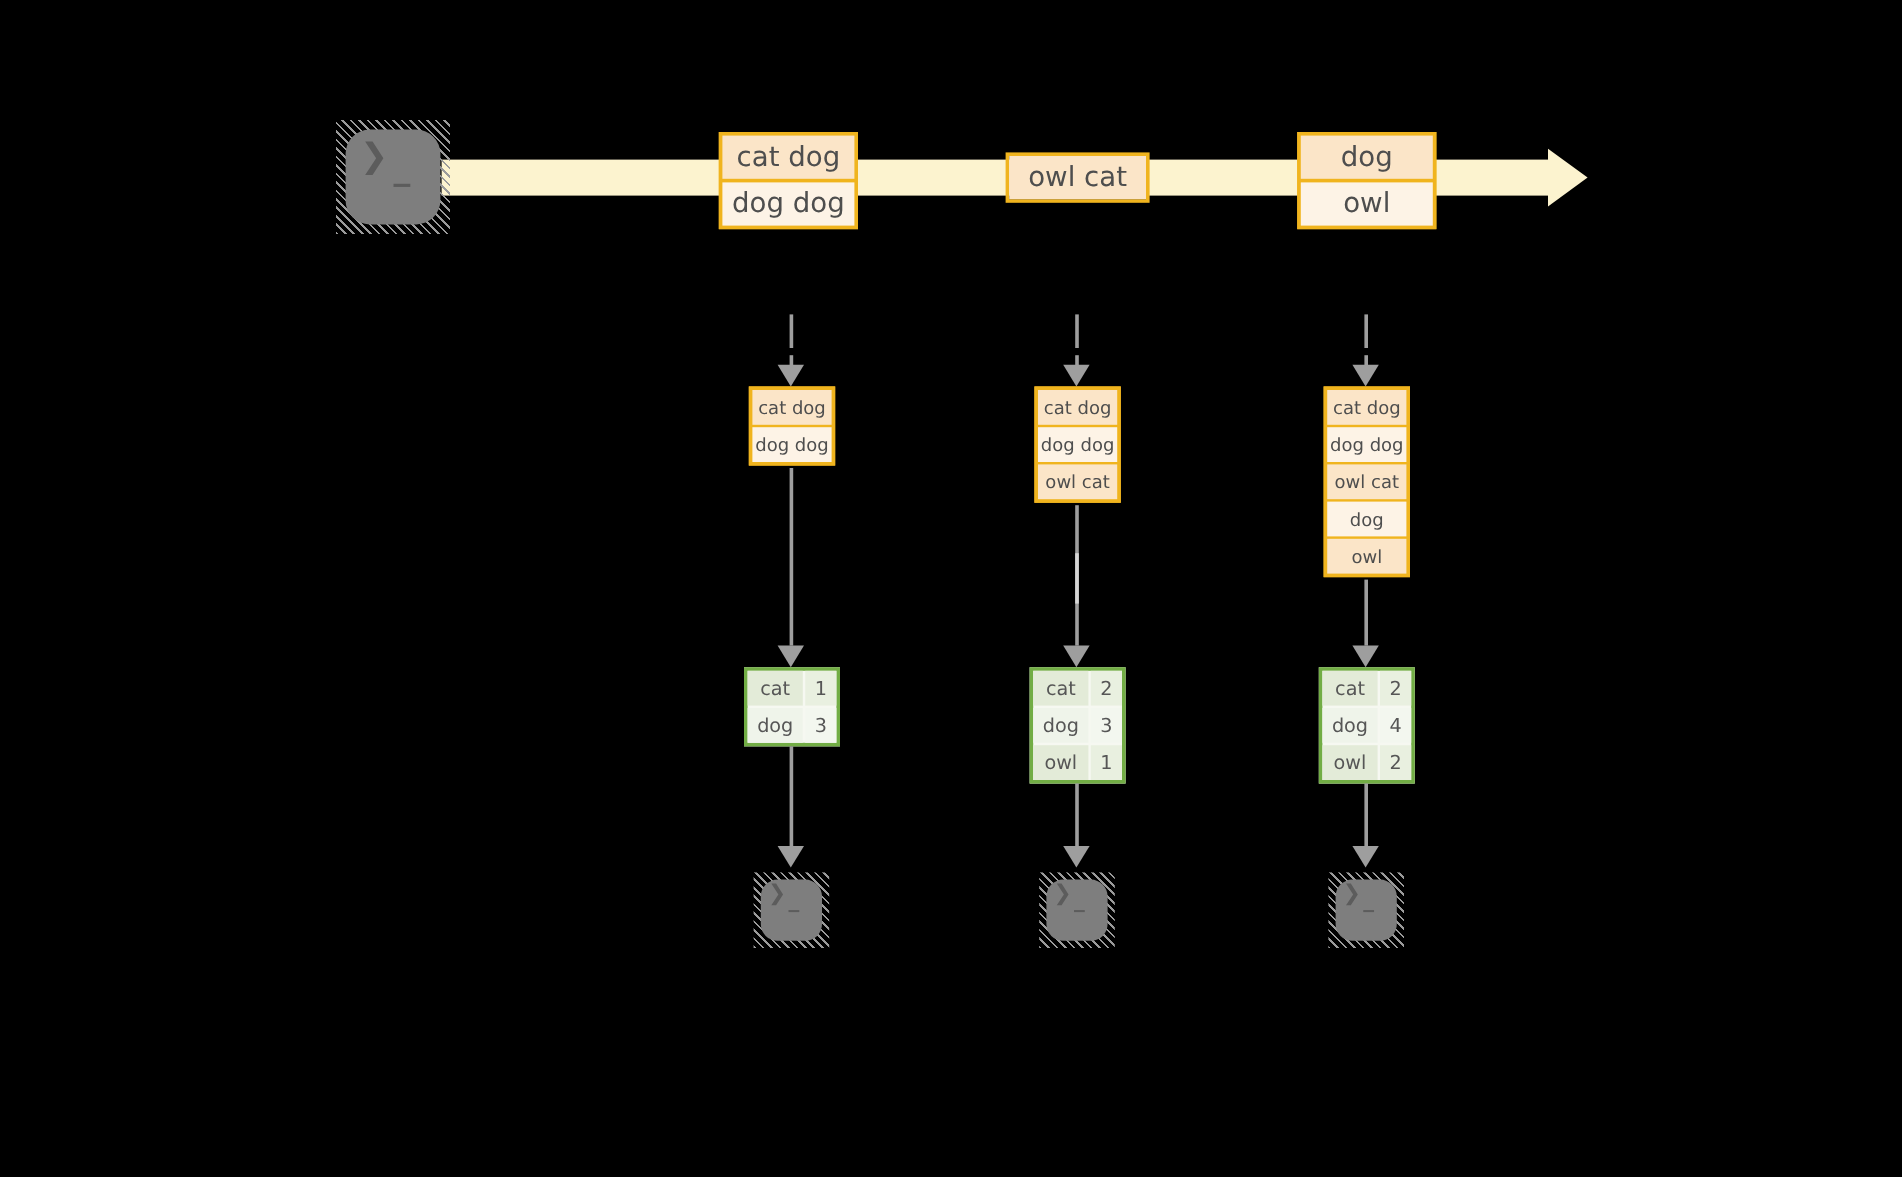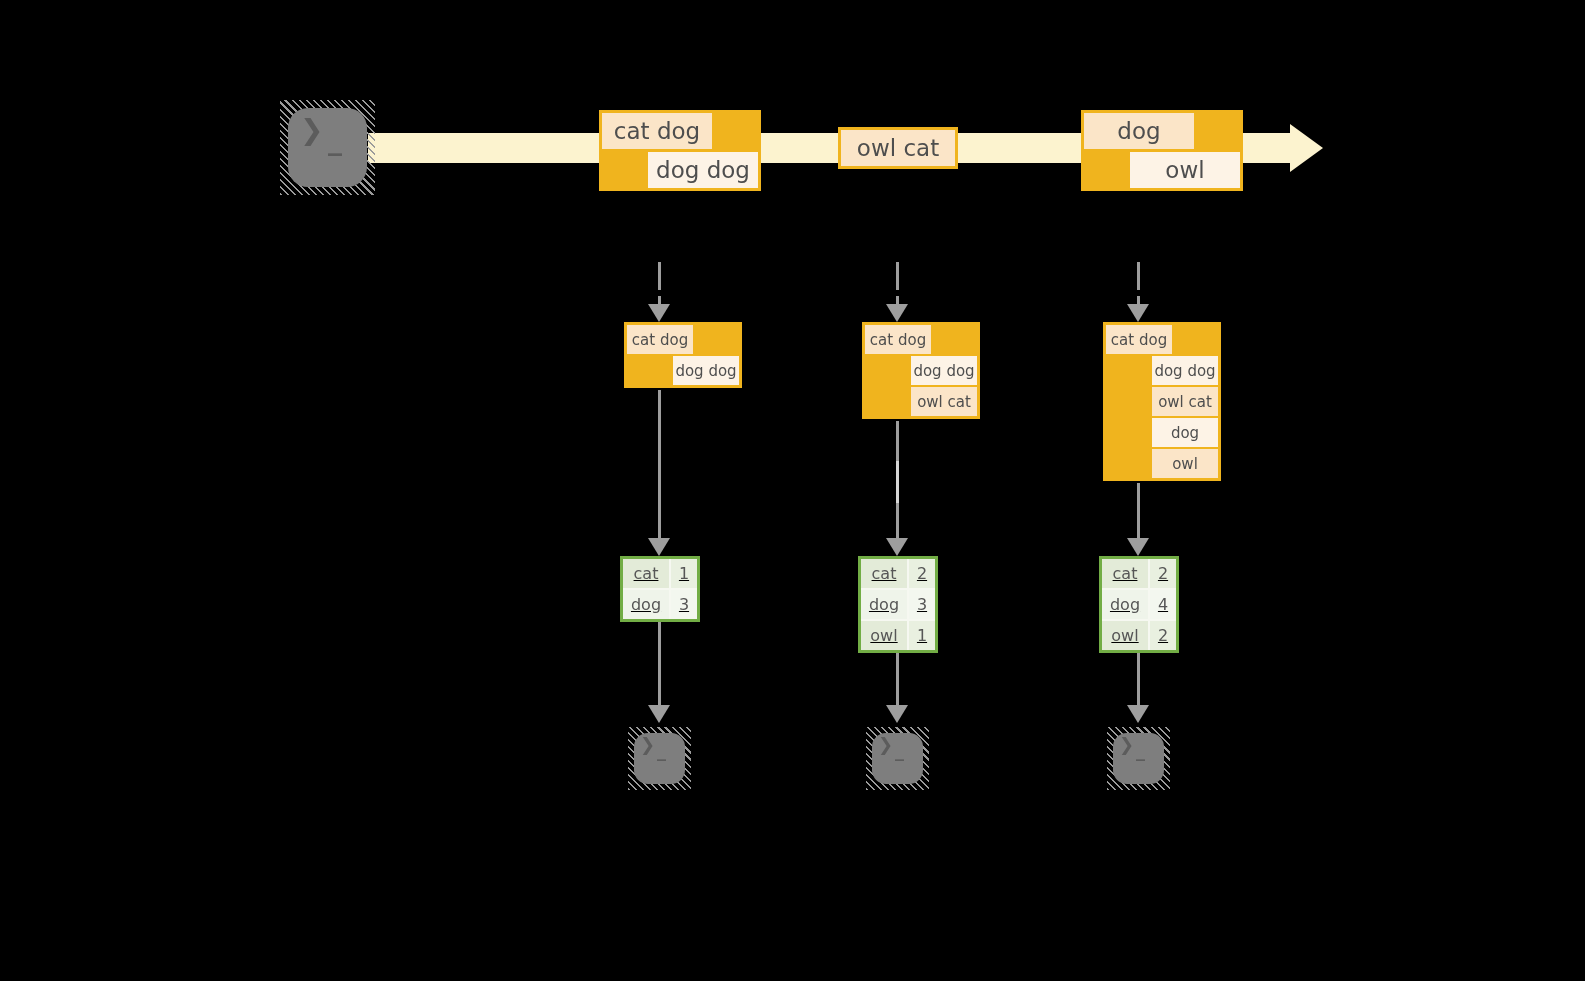--- a/index.html
+++ b/index.html
@@ -9,39 +9,39 @@
     --gold:#f0b41e; --peach:#fbe5c8; --cream:#fdf3e6; --band:#fcf3cf;
     --gray:#9e9e9e; --green:#72ad45; --celltext:#565656; --boxtext:#4e4e4e;
   }
   
   .band { position:absolute; left:368px; top:133px; width:922px; height:30px; background:var(--band); z-index:1; }
   .band-head { position:absolute; left:1290px; top:124px; width:0; height:0; z-index:1;
     border-top:24px solid transparent; border-bottom:24px solid transparent; border-left:33px solid var(--band); }
   
   .obox { position:absolute; border:3px solid var(--gold); z-index:2; background:var(--gold); }
   .obox .row { display:flex; align-items:center; justify-content:center; color:var(--boxtext); }
-  .obox .row + .row { margin-top:3px;margin-left:46px; }
+  .obox .row + .row { margin-top:3px; }
   .big .row { width:110px; height:36px; font-size:23px; }
   .big2 .row { width:114px; height:36px; font-size:23px; }
   .buf .row { width:66px; height:29px; font-size:15px; margin-top:0; }
   .buf .row + .row { margin-top:2px; }
   .buf { border-width:3px; z-index:5; }
   .peach { background:var(--peach); }
   .cream { background:var(--cream); }
   
   .vstem { position:absolute; width:3px; background:var(--gray); z-index:2; }
   .ahead { position:absolute; width:0; height:0; z-index:2;
     border-left:11px solid transparent; border-right:11px solid transparent; border-top:18px solid var(--gray); }
   
   .qlabel { position:absolute; left:693px; top:461px; width:432px; height:42px; background:#ffffff; z-index:3;
     display:flex; align-items:center; justify-content:center; font-size:30px; color:#3d3d3d; }
   .qline { position:absolute; left:896px; top:461px; width:3px; height:42px; background:#d6d6d6; z-index:4; }
   
   .gtable { position:absolute; background:#f6f8f1; border:3px solid var(--green);
-    display:grid; grid-template-columns:46px 26px; gap:2px; z-index:2;text-decoration:underline; }
+    display:grid; grid-template-columns:46px 26px; gap:2px; z-index:2; }
   .gcell { height:29px; display:flex; align-items:center; justify-content:center;
     font-size:16px; color:var(--celltext); }
   .godd  { background:#e3ebd8; }
   .goddn { background:#e9f0e0; }
   .geven { background:#eff4ea; }
   .gevenn{ background:#f3f7ef; }
   
   .term { position:absolute; z-index:2; }
   .term .hatch { position:absolute; inset:0;
     background:repeating-linear-gradient(45deg,#9b9b9b 0 1.5px, transparent 1.5px 5px); }

